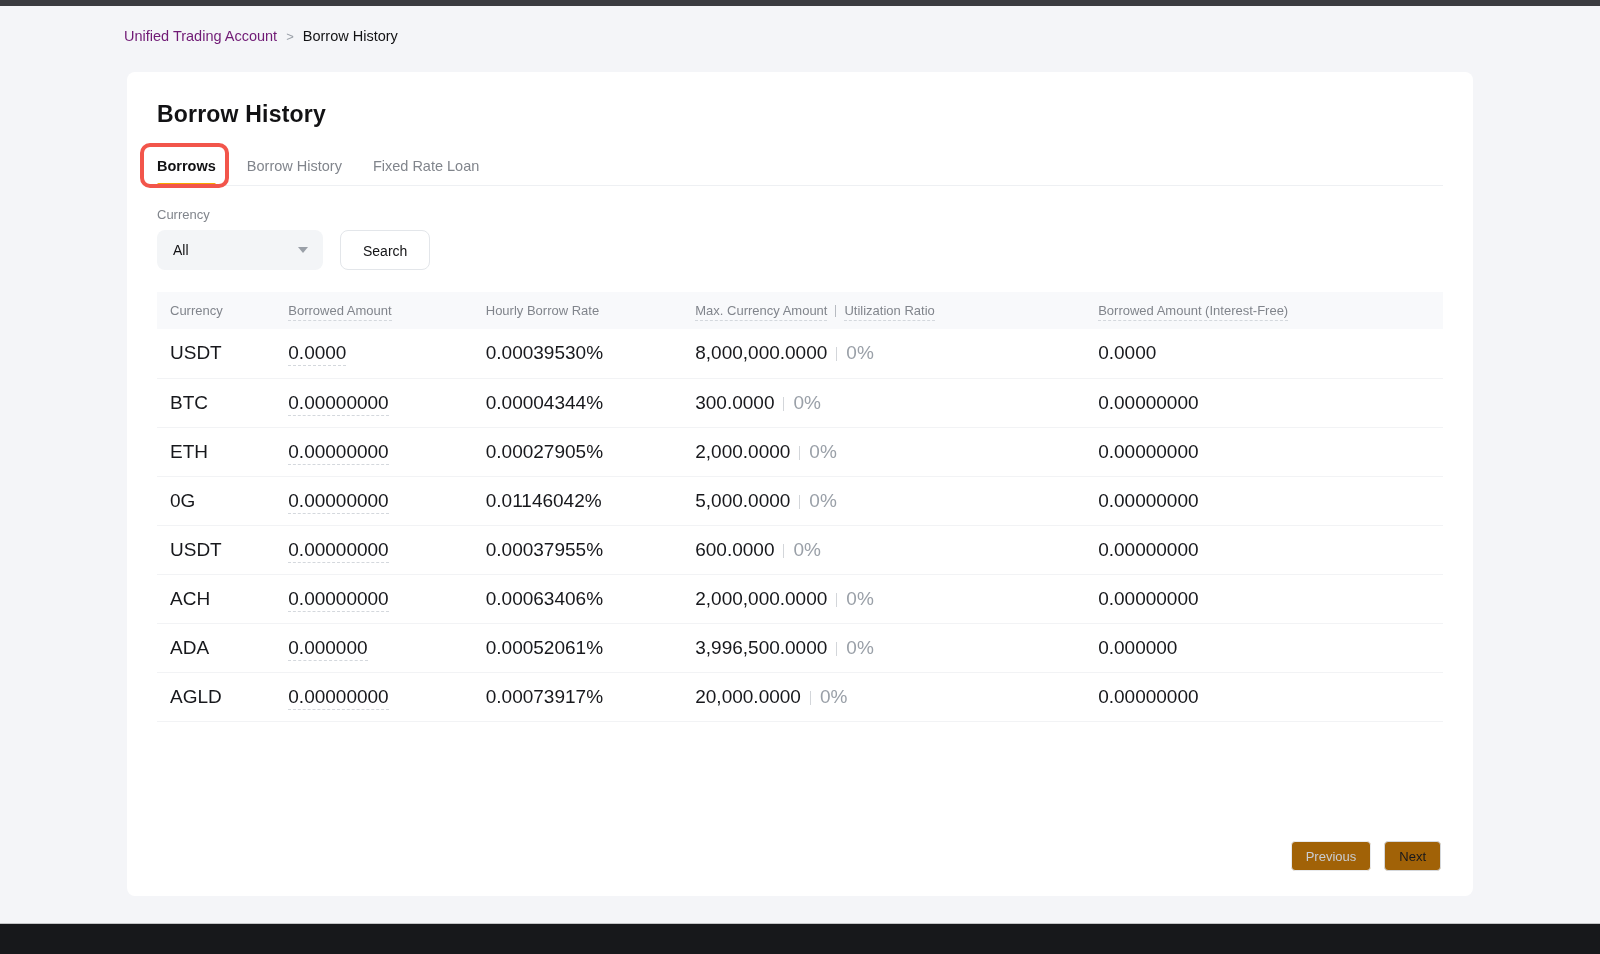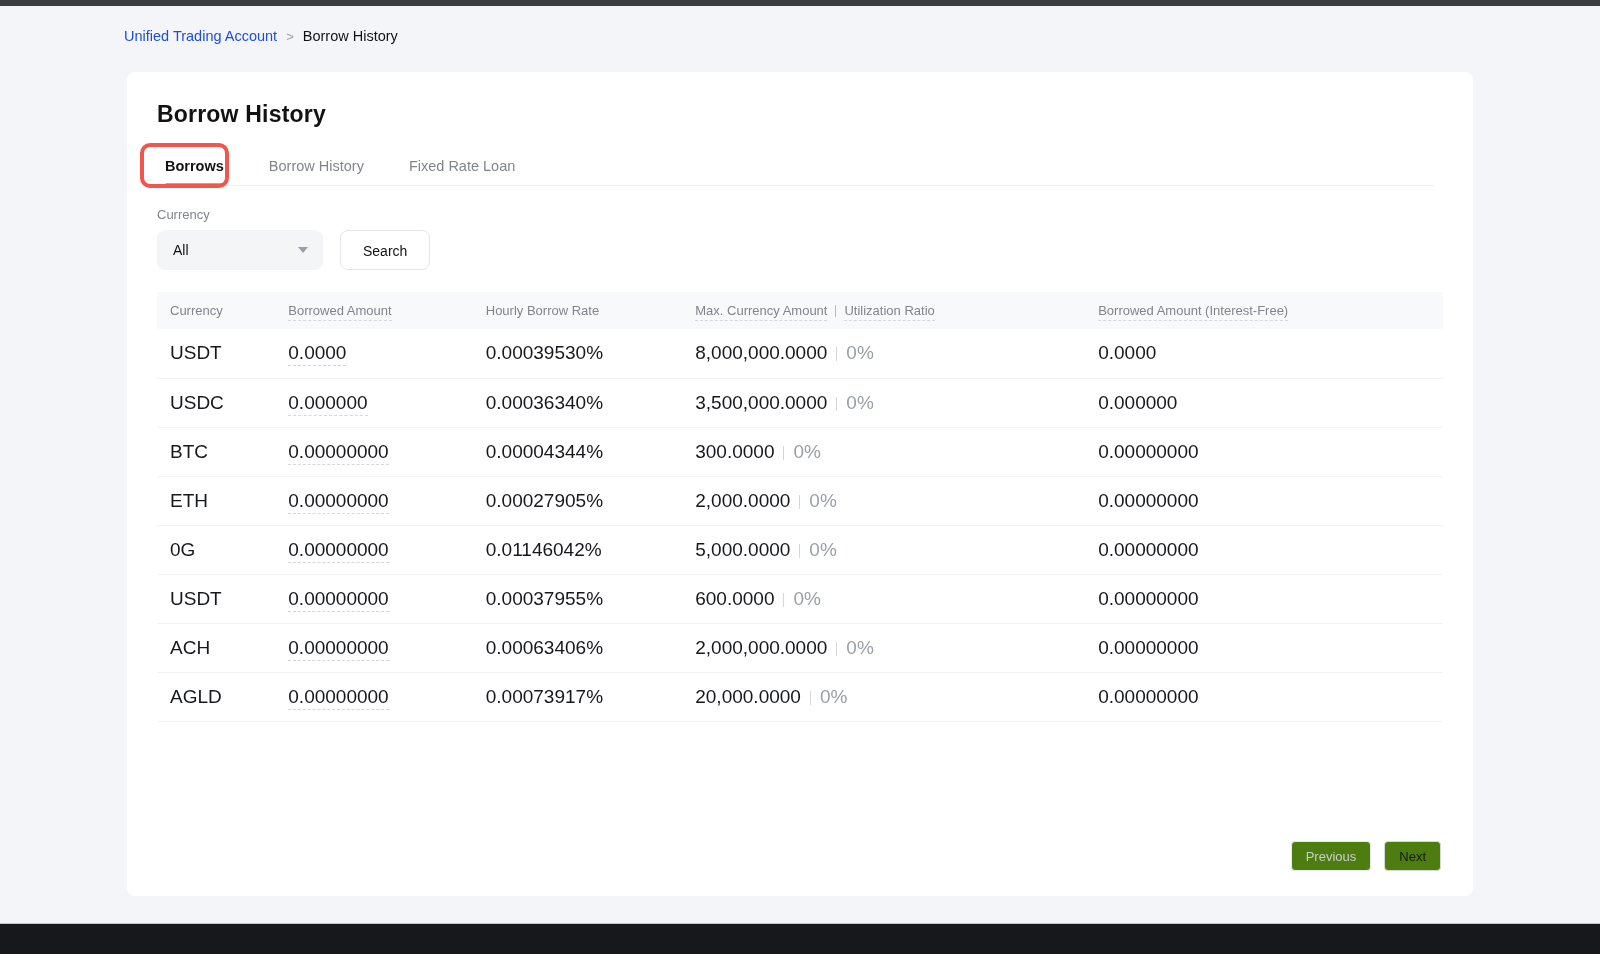--- a/index.html
+++ b/index.html
@@ -7,31 +7,31 @@
   body {
     width: 1600px; height: 954px; position: relative; overflow: hidden;
     background: #f4f5f8;
     font-family: "Liberation Sans", sans-serif;
     color: #121214;
   }
   .topbar { position: absolute; top: 0; left: 0; width: 100%; height: 6px; background: #3b3c40; }
   .bottombar { position: absolute; bottom: 0; left: 0; width: 100%; height: 31px; background: #17181b; border-top: 1px solid #c3c4c6; }
 
   .breadcrumb { position: absolute; top: 28px; left: 124px; display: flex; align-items: center; gap: 9px; font-size: 14.5px; }
-  .breadcrumb .parent { color: #1d4ed8; cursor: pointer; }
+  .breadcrumb .parent { color: #701a75; cursor: pointer; }
   .breadcrumb .sep { color: #9aa0a8; font-size: 13px; }
   .breadcrumb .current { color: #121214; font-weight: 500; }
 
   .card {
     position: absolute; left: 127px; top: 72px; width: 1346px; height: 824px;
     background: #ffffff; border-radius: 8px;
   }
   .page-title { margin: 29px 30px 0; font-size: 23px; font-weight: 700; color: #121214; letter-spacing: 0.2px; }
 
-  .tabs { margin: 18px 38px 0; display: flex; gap: 45px; height: 40px; align-items: center; border-bottom: 1px solid #eef0f3; position: relative; }
+  .tabs { margin: 18px 30px 0; display: flex; gap: 31px; height: 40px; align-items: center; border-bottom: 1px solid #eef0f3; position: relative; }
   .tab { position: relative; height: 100%; display: flex; align-items: center; font-size: 14.5px; color: #81858c; cursor: pointer; white-space: nowrap; }
   .tab.active { color: #121214; font-weight: 600; }
   .tab .tab-underline { position: absolute; left: 0; right: 0; bottom: -1px; height: 3px; background: #f7a600; border-radius: 2px; }
 
   .annotation-box {
     position: absolute; left: 13px; top: 71px; width: 89px; height: 45px;
     border: 4px solid #f2554b; border-radius: 10px; pointer-events: none; z-index: 5;
   }
 
   .filter-label { margin: 21px 30px 0; font-size: 13px; color: #81858c; }
@@ -57,21 +57,21 @@
   thead th:first-child, tbody td:first-child { padding-left: 13px; }
   .dotted { border-bottom: 1px dashed #d4d8dd; padding-bottom: 2px; }
   tbody td { height: 49px; font-size: 19px; color: #17181c; padding: 0; vertical-align: middle; }
   tbody tr { border-bottom: 1px solid #f2f3f5; }
   .dashed-val { border-bottom: 1px dashed #d4d8dd; padding-bottom: 2px; }
   .vdiv { display: inline-block; width: 1px; height: 14px; background: #d3d6da; margin: 0 9px; vertical-align: -2px; }
   .util { color: #9aa0a8; }
   .hdr-sep { display: inline-block; width: 1px; height: 12px; background: #b7bbc1; margin: 0 8px; vertical-align: -2px; }
 
   .pagination { position: absolute; right: 32px; bottom: 25px; display: flex; gap: 13px; }
-  .pg-btn { height: 30px; padding: 0 14px; background: #4d7c0f; border-radius: 4px; font-family: "Liberation Sans", sans-serif; font-size: 13px; }
+  .pg-btn { height: 30px; padding: 0 14px; background: #a16207; border-radius: 4px; font-family: "Liberation Sans", sans-serif; font-size: 13px; }
   .pg-prev { border: 1px solid #e8eaed; color: #c9cdd3; cursor: default; }
   .pg-next { border: 1px solid #d5d8dc; color: #17181c; font-weight: 500; cursor: pointer; }
 </style>
 </head>
 <body>
 
 <div class="topbar"></div>
 
 <div class="breadcrumb">
   <span class="parent">Unified Trading Account</span>
@@ -131,72 +131,72 @@
           <tr>
     <td><span>USDT</span></td>
     <td><span class="dashed-val">0.0000</span></td>
     <td><span>0.00039530%</span></td>
     <td>
       <span>8,000,000.0000</span><span class="vdiv"></span><span class="util">0%</span>
     </td>
     <td><span>0.0000</span></td>
   </tr>
           <tr>
-    <td><span>USDC</span></td>
+    <td><span>BTC</span></td>
+    <td><span class="dashed-val">0.00000000</span></td>
+    <td><span>0.00004344%</span></td>
+    <td>
+      <span>300.0000</span><span class="vdiv"></span><span class="util">0%</span>
+    </td>
+    <td><span>0.00000000</span></td>
+  </tr>
+          <tr>
+    <td><span>ETH</span></td>
+    <td><span class="dashed-val">0.00000000</span></td>
+    <td><span>0.00027905%</span></td>
+    <td>
+      <span>2,000.0000</span><span class="vdiv"></span><span class="util">0%</span>
+    </td>
+    <td><span>0.00000000</span></td>
+  </tr>
+          <tr>
+    <td><span>0G</span></td>
+    <td><span class="dashed-val">0.00000000</span></td>
+    <td><span>0.01146042%</span></td>
+    <td>
+      <span>5,000.0000</span><span class="vdiv"></span><span class="util">0%</span>
+    </td>
+    <td><span>0.00000000</span></td>
+  </tr>
+          <tr>
+    <td><span>USDT</span></td>
+    <td><span class="dashed-val">0.00000000</span></td>
+    <td><span>0.00037955%</span></td>
+    <td>
+      <span>600.0000</span><span class="vdiv"></span><span class="util">0%</span>
+    </td>
+    <td><span>0.00000000</span></td>
+  </tr>
+          <tr>
+    <td><span>ACH</span></td>
+    <td><span class="dashed-val">0.00000000</span></td>
+    <td><span>0.00063406%</span></td>
+    <td>
+      <span>2,000,000.0000</span><span class="vdiv"></span><span class="util">0%</span>
+    </td>
+    <td><span>0.00000000</span></td>
+  </tr>
+          <tr>
+    <td><span>ADA</span></td>
     <td><span class="dashed-val">0.000000</span></td>
-    <td><span>0.00036340%</span></td>
-    <td>
-      <span>3,500,000.0000</span><span class="vdiv"></span><span class="util">0%</span>
+    <td><span>0.00052061%</span></td>
+    <td>
+      <span>3,996,500.0000</span><span class="vdiv"></span><span class="util">0%</span>
     </td>
     <td><span>0.000000</span></td>
-  </tr>
-          <tr>
-    <td><span>BTC</span></td>
-    <td><span class="dashed-val">0.00000000</span></td>
-    <td><span>0.00004344%</span></td>
-    <td>
-      <span>300.0000</span><span class="vdiv"></span><span class="util">0%</span>
-    </td>
-    <td><span>0.00000000</span></td>
-  </tr>
-          <tr>
-    <td><span>ETH</span></td>
-    <td><span class="dashed-val">0.00000000</span></td>
-    <td><span>0.00027905%</span></td>
-    <td>
-      <span>2,000.0000</span><span class="vdiv"></span><span class="util">0%</span>
-    </td>
-    <td><span>0.00000000</span></td>
-  </tr>
-          <tr>
-    <td><span>0G</span></td>
-    <td><span class="dashed-val">0.00000000</span></td>
-    <td><span>0.01146042%</span></td>
-    <td>
-      <span>5,000.0000</span><span class="vdiv"></span><span class="util">0%</span>
-    </td>
-    <td><span>0.00000000</span></td>
-  </tr>
-          <tr>
-    <td><span>USDT</span></td>
-    <td><span class="dashed-val">0.00000000</span></td>
-    <td><span>0.00037955%</span></td>
-    <td>
-      <span>600.0000</span><span class="vdiv"></span><span class="util">0%</span>
-    </td>
-    <td><span>0.00000000</span></td>
-  </tr>
-          <tr>
-    <td><span>ACH</span></td>
-    <td><span class="dashed-val">0.00000000</span></td>
-    <td><span>0.00063406%</span></td>
-    <td>
-      <span>2,000,000.0000</span><span class="vdiv"></span><span class="util">0%</span>
-    </td>
-    <td><span>0.00000000</span></td>
   </tr>
           <tr>
     <td><span>AGLD</span></td>
     <td><span class="dashed-val">0.00000000</span></td>
     <td><span>0.00073917%</span></td>
     <td>
       <span>20,000.0000</span><span class="vdiv"></span><span class="util">0%</span>
     </td>
     <td><span>0.00000000</span></td>
   </tr>

